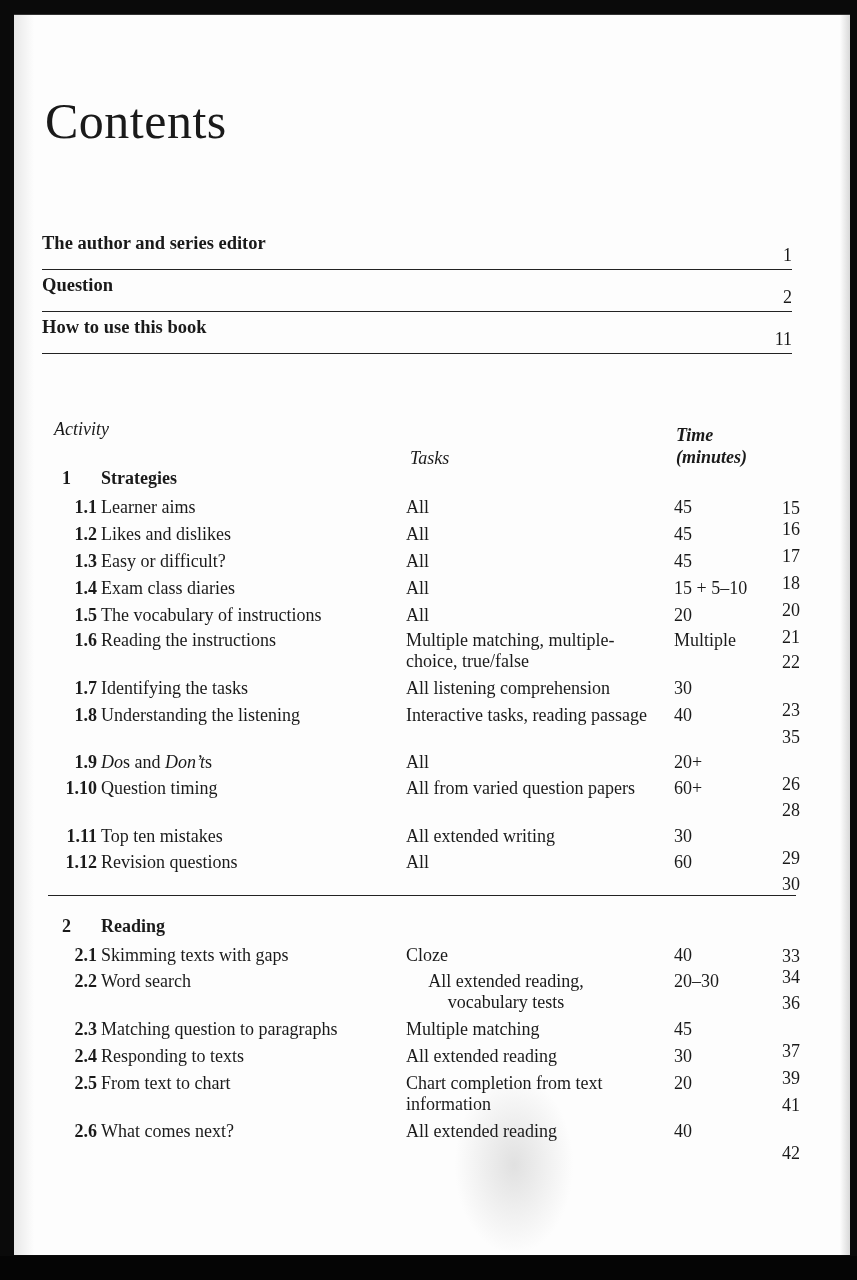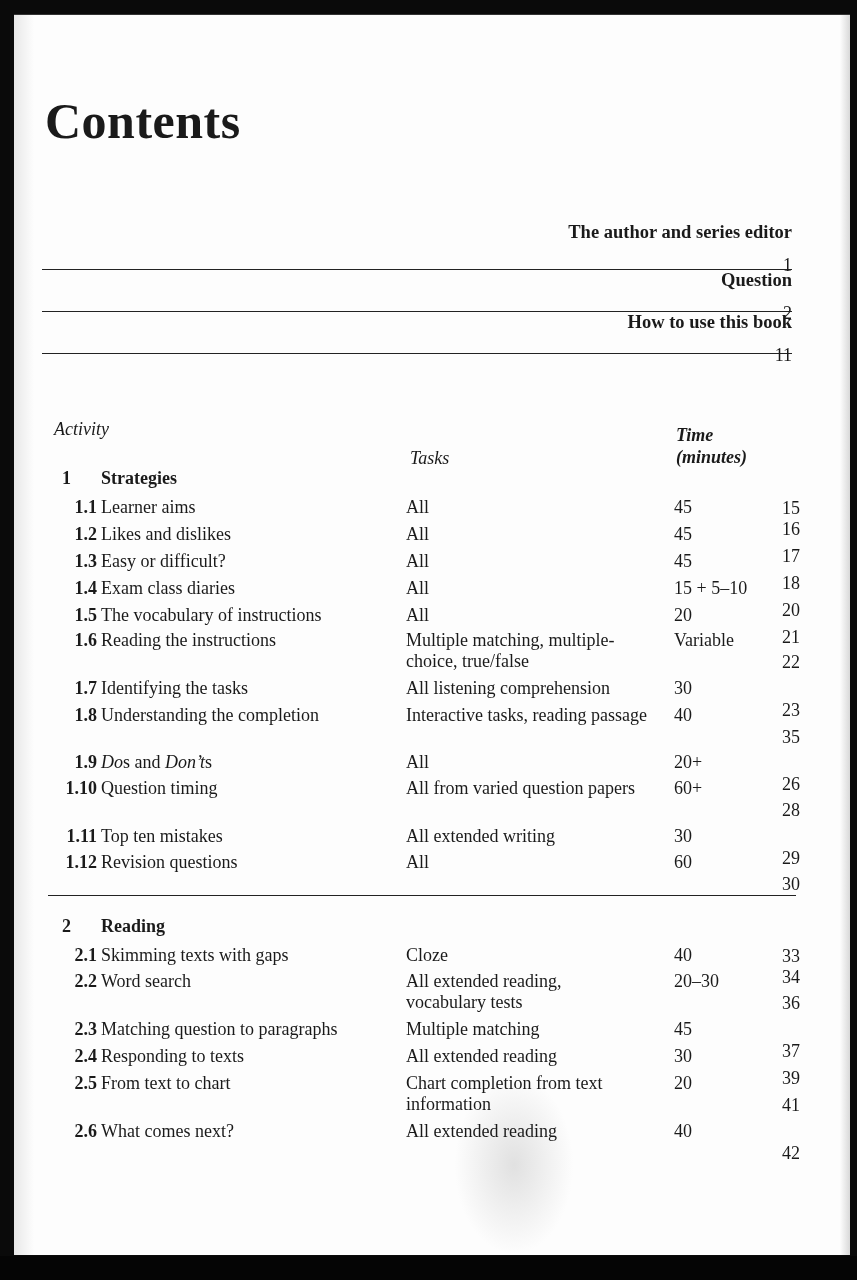--- a/index.html
+++ b/index.html
@@ -21,30 +21,29 @@
     .page-shadow-right {
       position: absolute; right: 0; top: 0; width: 10px; height: 100%;
       background: linear-gradient(to left, #d8d8d8, rgba(253,253,253,0));
     }
     .crease {
       position: absolute; left: 440px; top: 1060px; width: 120px; height: 180px;
       background: radial-gradient(ellipse at center, rgba(190,190,190,0.45), rgba(253,253,253,0) 70%);
     }
     .title {
       position: absolute; left: 45px; top: 92px;
-      font-size: 50px; font-weight: bold; margin: 0; letter-spacing: 0.5px;
+      font-size: 50px; font-weight: normal; margin: 0; letter-spacing: 0.5px;
     }
     .front {
       position: absolute; left: 42px; top: 222px; width: 750px;
     }
     .front-row {
       display: flex; justify-content: space-between; align-items: flex-end;
       height: 42px; border-bottom: 1.5px solid #222; box-sizing: border-box;
-      padding-bottom: 16px;
-      flex-direction: column;
+      padding-bottom: 3px;
     }
     .front-row .label { font-weight: bold; font-size: 18.5px; padding-bottom: 12px; }
     .front-row .page-num { font-size: 18px; }
     .front-row:first-child { height: 48px; }
 
     .table { position: absolute; left: 40px; width: 760px; }
     .hdr { top: 418px; height: 62px; }
     .hdr .col { position: absolute; font-style: italic; font-size: 18px; line-height: 22px; }
     .hdr .c-act { left: 14px; top: 0; }
     .hdr .c-task { left: 370px; top: 4px; margin-top: 25px; }
@@ -141,33 +140,33 @@
     <span class="num">1.5</span>
     <span class="act">The vocabulary of instructions</span>
     <span class="task">All</span>
     <span class="time">20</span>
     <span class="pg">21</span>
   </div>
   <div class="row" style="top:162px;">
     <span class="num">1.6</span>
     <span class="act">Reading the instructions</span>
     <span class="task">Multiple matching, multiple-choice, true/false</span>
-    <span class="time">Variable</span>
+    <span class="time">Multiple</span>
     <span class="pg">22</span>
   </div>
   <div class="row" style="top:210px;">
     <span class="num">1.7</span>
     <span class="act">Identifying the tasks</span>
     <span class="task" style="width:280px;white-space:nowrap;">All listening comprehension</span>
     <span class="time">30</span>
     <span class="pg">23</span>
   </div>
   <div class="row" style="top:237px;">
     <span class="num">1.8</span>
-    <span class="act">Understanding the completion</span>
+    <span class="act">Understanding the listening</span>
     <span class="task">Interactive tasks, reading passage</span>
     <span class="time">40</span>
     <span class="pg">35</span>
   </div>
   <div class="row" style="top:284px;">
     <span class="num">1.9</span>
     <span class="act"><span class="it">Do</span><span>s and </span><span class="it">Don’t</span><span>s</span></span>
     <span class="task">All</span>
     <span class="time">20+</span>
     <span class="pg">26</span>
@@ -206,21 +205,21 @@
   <div class="row" style="top:29px;">
     <span class="num">2.1</span>
     <span class="act">Skimming texts with gaps</span>
     <span class="task">Cloze</span>
     <span class="time">40</span>
     <span class="pg">34</span>
   </div>
   <div class="row" style="top:55px;">
     <span class="num">2.2</span>
     <span class="act">Word search</span>
-    <span class="task" style="width:200px;">All extended reading, vocabulary tests</span>
+    <span class="task" style="width:200px;text-align:center;">All extended reading, vocabulary tests</span>
     <span class="time">20–30</span>
     <span class="pg">36</span>
   </div>
   <div class="row" style="top:103px;">
     <span class="num">2.3</span>
     <span class="act">Matching question to paragraphs</span>
     <span class="task">Multiple matching</span>
     <span class="time">45</span>
     <span class="pg">37</span>
   </div>

